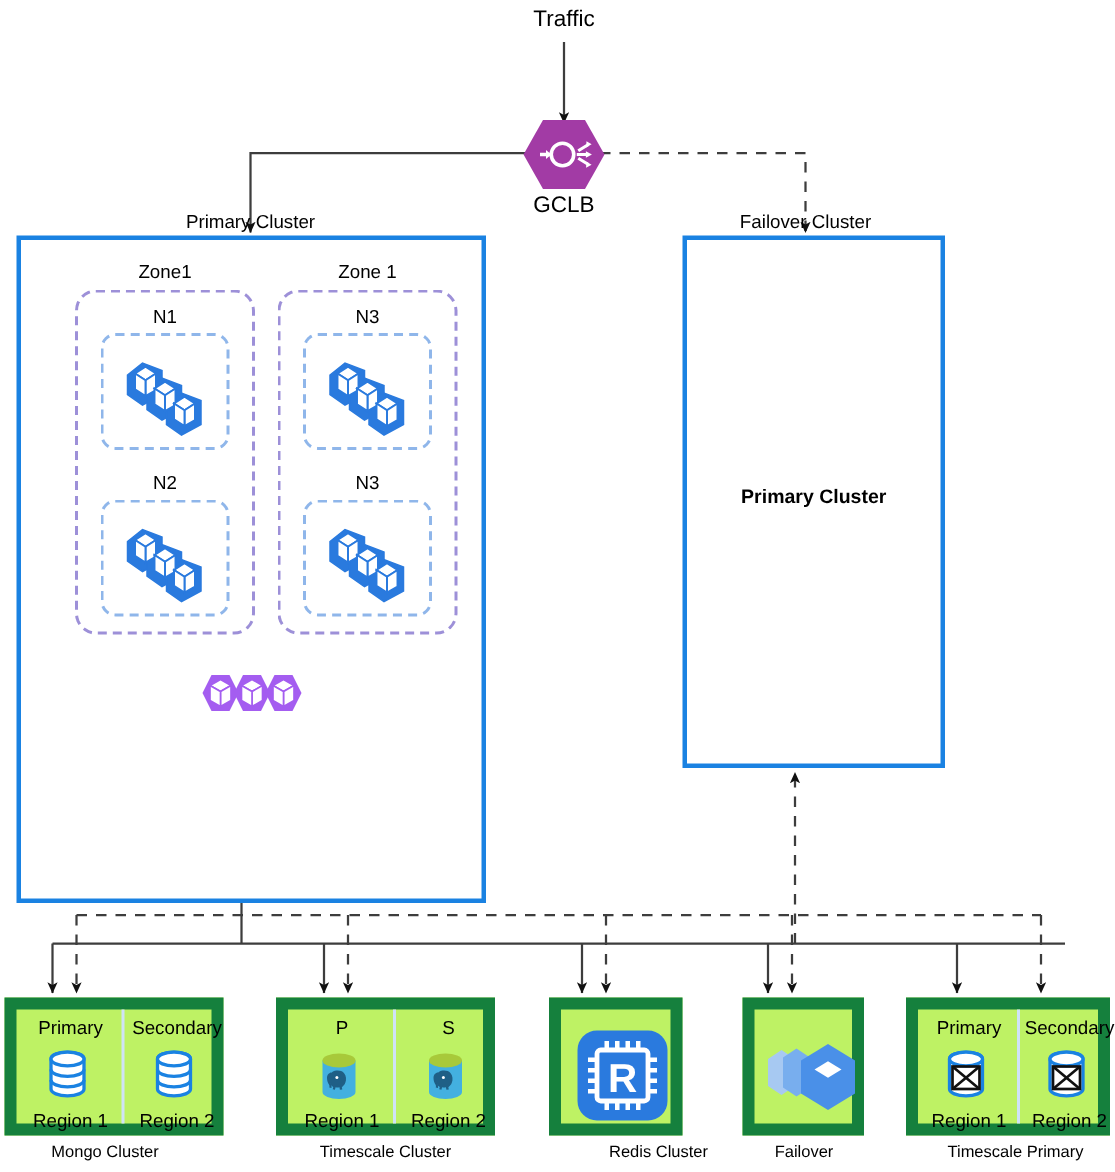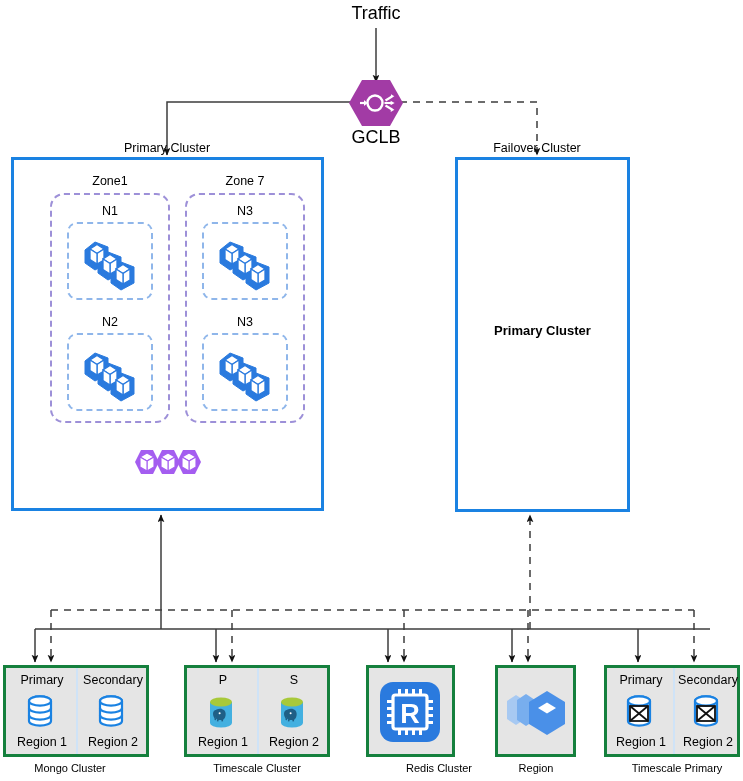--- a/index.html
+++ b/index.html
@@ -2,39 +2,39 @@
 <html><head>
 <meta charset="utf-8">
 <style>
   html,body{margin:0;padding:0;background:#ffffff;}
   body{width:743px;height:781px;position:relative;
        font-family:"Liberation Sans","DejaVu Sans",sans-serif;
        color:#000;overflow:hidden;}
   #stage{position:absolute;left:0;top:0;width:743px;height:781px;}
   #svglayer{position:absolute;left:0;top:0;width:743px;height:781px;}
   .abs{position:absolute;}
-  .lbl{position:absolute;font-size:18px;line-height:14px;color:#000;
+  .lbl{position:absolute;font-size:15px;line-height:14px;color:#000;
        white-space:nowrap;text-align:center;}
   .lblc{transform:translateX(-50%);}
 
   
   .cluster{position:absolute;border:3px solid #1a82e2;background:#ffffff;box-sizing:border-box;}
   .cluster-title{position:absolute;font-size:12.5px;white-space:nowrap;transform:translateX(-50%);}
 
   
   .zonebox{position:absolute;border:2px dashed #9d90d8;border-radius:14px;box-sizing:border-box;}
   .nodebox{position:absolute;border:2px dashed #8fb6ea;border-radius:10px;box-sizing:border-box;}
   .zone-title,.node-title{position:absolute;font-size:12.5px;white-space:nowrap;transform:translateX(-50%);}
 
   
   .fo-text{position:absolute;width:100%;text-align:center;font-size:13px;
            font-weight:bold;line-height:17px;}
 
   
-  .store{position:absolute;border:3px solid #15803d;background:#e5e5e5;box-sizing:border-box;}
+  .store{position:absolute;border:8px solid #15803d;background:#bef264;box-sizing:border-box;}
   .store-caption{position:absolute;font-size:11px;white-space:nowrap;transform:translateX(-50%);}
   .half-divider{position:absolute;top:0;bottom:0;width:2px;background:#cfe3f7;}
   .cell-top{position:absolute;font-size:12.5px;white-space:nowrap;transform:translateX(-50%);}
   .cell-bot{position:absolute;font-size:12.5px;white-space:nowrap;transform:translateX(-50%);}
   .icon-wrap{position:absolute;transform:translateX(-50%);}
 </style>
 </head>
 <body>
 
 <div id="stage">
@@ -93,21 +93,21 @@
       <path d="M16,21 L19.5,24 L16,27 z" fill="#fff"></path>
       <path d="M36.5,24 L44,24 M37.5,21.5 L44,17.5 M37.5,26.5 L44,30.5" stroke="#fff" stroke-width="2.1" fill="none"></path>
       <path d="M43,15.2 L46.4,17.2 L42.7,19.3 z" fill="#fff"></path>
       <path d="M43,28.8 L46.4,30.8 L42.7,32.9 z" fill="#fff"></path>
       <path d="M42.6,21.8 L46.6,24 L42.6,26.2 z" fill="#fff"></path>
     </svg>
   </div>
   <div class="lbl lblc" style="left:376px;top:130px;text-align:center;">GCLB</div>
 
   <div class="cluster-title" style="left:167px;top:141px;">Primary Cluster</div>
-  <div class="cluster" style="left:11px;top:157px;width:313px;height:354px;">
+  <div class="cluster" style="left:11px;top:157px;width:313px;height:445px;">
 
     <div class="zone-title" style="left:96px;top:14px;">Zone1</div>
     <div class="zonebox" style="left:36px;top:33px;width:120px;height:230px;"></div>
 
     <div class="node-title" style="left:96px;top:44px;">N1</div>
     <div class="nodebox" style="left:53px;top:62px;width:86px;height:78px;">
       <div class="icon-wrap" style="left:43px;top:12px;">
         <svg width="62" height="56" viewBox="0 0 62 56">
           <g fill="#2a7ade" stroke="#2a7ade" stroke-width="1">
             <polygon points="4,14 14,6 27,11 27,27 14,34 4,27"></polygon>
@@ -146,21 +146,21 @@
             <polygon points="29,27.5 36,23 36,34 29,38"></polygon>
             <polygon points="22,23 29,27.5 29,38 22,33.5"></polygon>
             <polygon points="35,33 42,28.5 49,33 42,37.5"></polygon>
             <polygon points="42,37.5 49,33 49,44 42,48"></polygon>
             <polygon points="35,33 42,37.5 42,48 35,43.5"></polygon>
           </g>
         </svg>
       </div>
     </div>
 
-    <div class="zone-title" style="left:231px;top:14px;">Zone 7</div>
+    <div class="zone-title" style="left:231px;top:14px;">Zone 1</div>
     <div class="zonebox" style="left:171px;top:33px;width:120px;height:230px;"></div>
 
     <div class="node-title" style="left:231px;top:44px;">N3</div>
     <div class="nodebox" style="left:188px;top:62px;width:86px;height:78px;">
       <div class="icon-wrap" style="left:43px;top:12px;">
         <svg width="62" height="56" viewBox="0 0 62 56">
           <g fill="#2a7ade" stroke="#2a7ade" stroke-width="1">
             <polygon points="4,14 14,6 27,11 27,27 14,34 4,27"></polygon>
             <polygon points="17,24 27,16 40,21 40,37 27,44 17,37"></polygon>
             <polygon points="30,34 40,26 53,31 53,47 40,54 30,47"></polygon>
@@ -339,21 +339,21 @@
           <polygon points="6,15 15,9 24,15 24,33 15,39 6,33"></polygon>
         </g>
         <g fill="#78aeee">
           <polygon points="16,14 25,8 34,14 34,34 25,40 16,34"></polygon>
         </g>
         <polygon points="28,16 46,5 64,16 64,38 46,49 28,38" fill="#4a90e8"></polygon>
         <polygon points="37,22 46,16.5 55,22 46,27.5" fill="#ffffff"></polygon>
       </svg>
     </div>
   </div>
-  <div class="store-caption" style="left:536px;top:762px;">Region</div>
+  <div class="store-caption" style="left:536px;top:762px;">Failover</div>
 
   <div class="store" style="left:604px;top:665px;width:136px;height:92px;">
     <div class="half-divider" style="left:66px;"></div>
     <div class="cell-top" style="left:34px;top:5px;">Primary</div>
     <div class="cell-top" style="left:101px;top:5px;">Secondary</div>
     <div class="icon-wrap" style="left:34px;top:25px;">
       <svg width="38" height="38" viewBox="0 0 38 38">
         <g fill="#ffffff" stroke="#1a82e2" stroke-width="2.2">
           <path d="M6,8 a11,4.6 0 0 1 22,0 v20 a11,4.6 0 0 1 -22,0 z"></path>
           <ellipse cx="17" cy="8" rx="11" ry="4.6"></ellipse>

